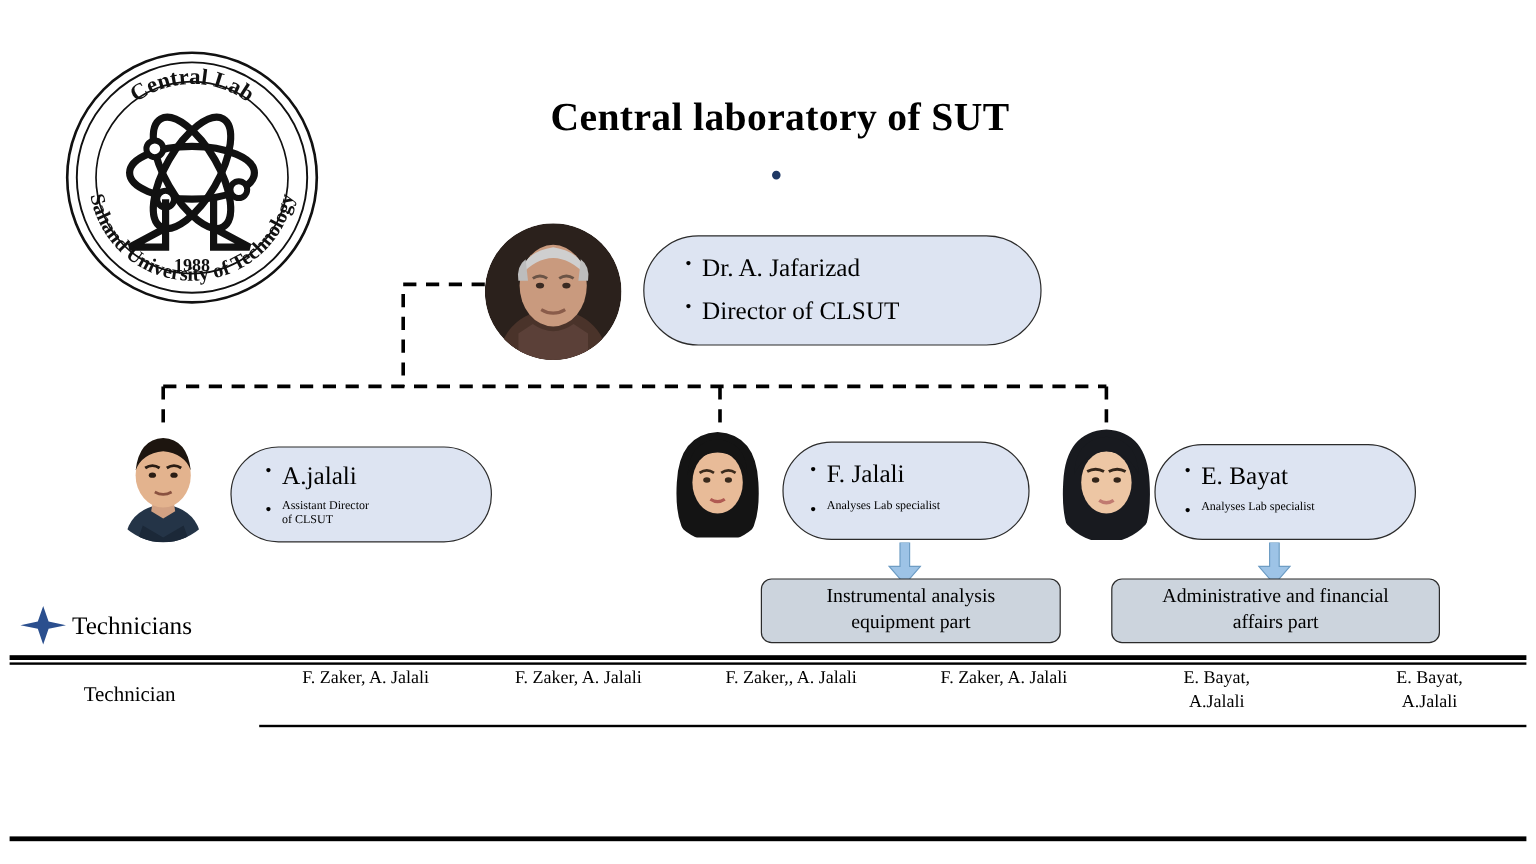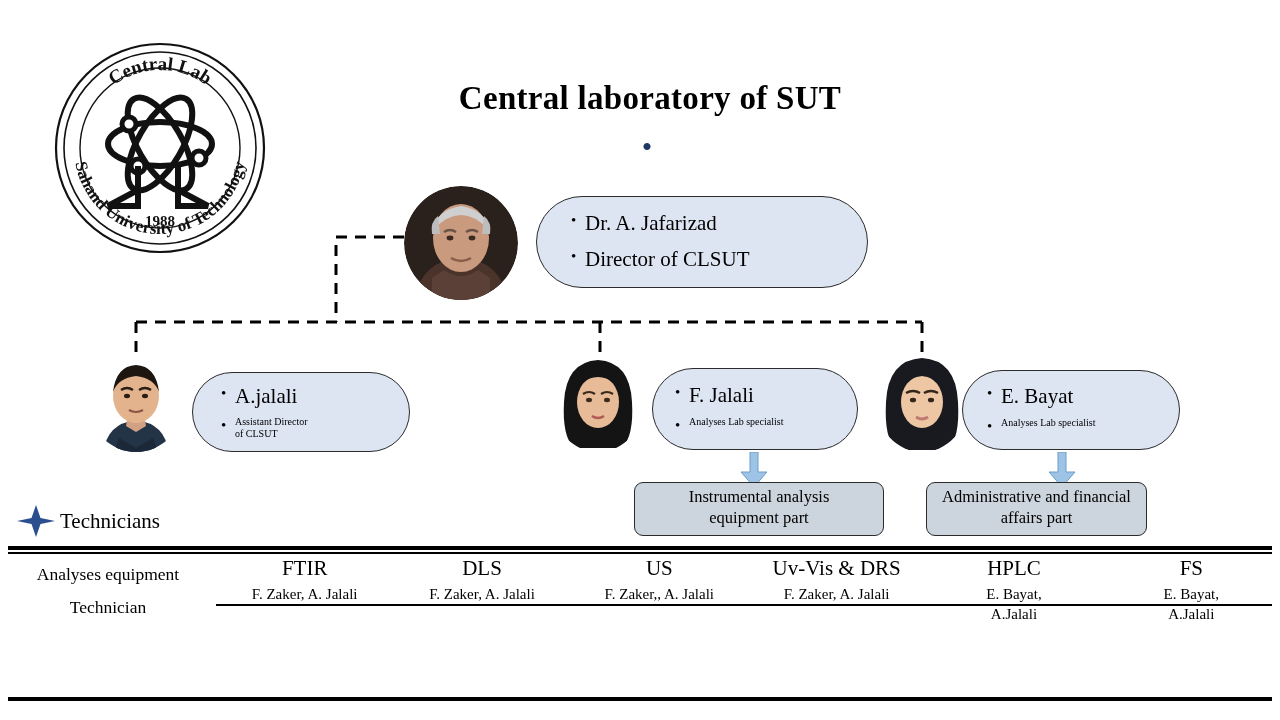--- a/index.html
+++ b/index.html
@@ -392,21 +392,21 @@
     <span class="pill-role">Analyses Lab specialist</span>
   </div>
 </div>
 
 <div class="down-arrow" style="left:1048px; top:452px;">
   <svg viewBox="0 0 28 36" width="28" height="36">
     <polygon points="10,0 18,0 18,20 27,20 14,35 1,20 10,20" fill="#9dc3e6" stroke="#6e9dc4" stroke-width="1"></polygon>
   </svg>
 </div>
 
-<div class="partbox" style="left:926px; top:482px; width:221px; height:54px;">
+<div class="partbox" style="left:926px; top:482px; width:274px; height:54px;">
   <span>
     <span>Administrative and financial</span><br>
     <span>affairs part</span>
   </span>
 </div>
 
 <div id="technicians-legend">
   <svg id="tech-star" viewBox="0 0 40 36">
     <polygon points="20,2 24.5,15 39,18 24.5,21 20,34 15.5,21 1,18 15.5,15" fill="#2b4f8e"></polygon>
   </svg>
@@ -414,29 +414,20 @@
 </div>
 
 <div id="table-wrap">
   <div class="rule-thick" style="top:0px;"></div>
   <div class="rule-thin" style="top:6px;"></div>
   <div class="rule-mid" style="top:58px;"></div>
   <div class="rule-thick" style="top:151px;"></div>
 
   <table class="org-table">
     <tbody>
-        <tr>
-      <td class="row-label hdr">Analyses equipment</td>
-      <td class="hdr-cell">FTIR</td>
-      <td class="hdr-cell">DLS</td>
-      <td class="hdr-cell">US</td>
-      <td class="hdr-cell">Uv-Vis &amp; DRS</td>
-      <td class="hdr-cell">HPLC</td>
-      <td class="hdr-cell">FS</td>
-    </tr>
     <tr style="height:60px;">
       <td class="row-label val">Technician</td>
       <td class="val-cell">
         <span>F. Zaker, A. Jalali</span>
       </td>
       <td class="val-cell">
         <span>F. Zaker, A. Jalali</span>
       </td>
       <td class="val-cell">
         <span>F. Zaker,, A. Jalali</span>

